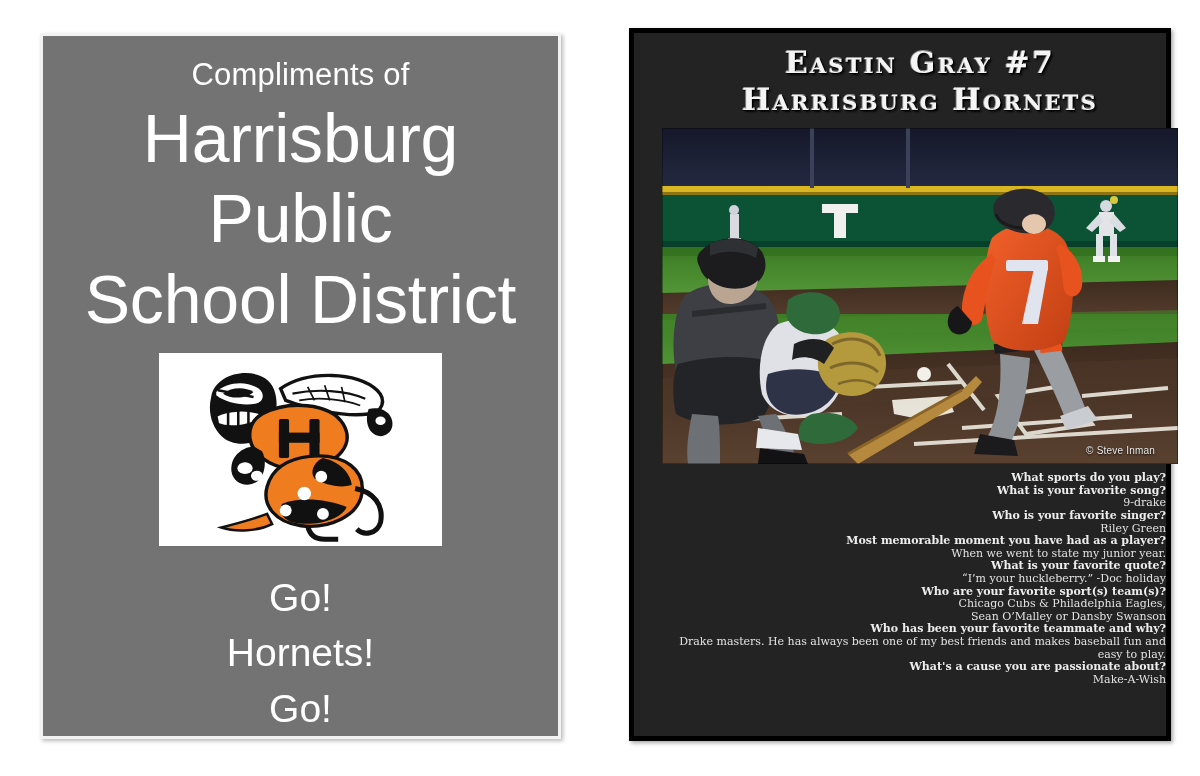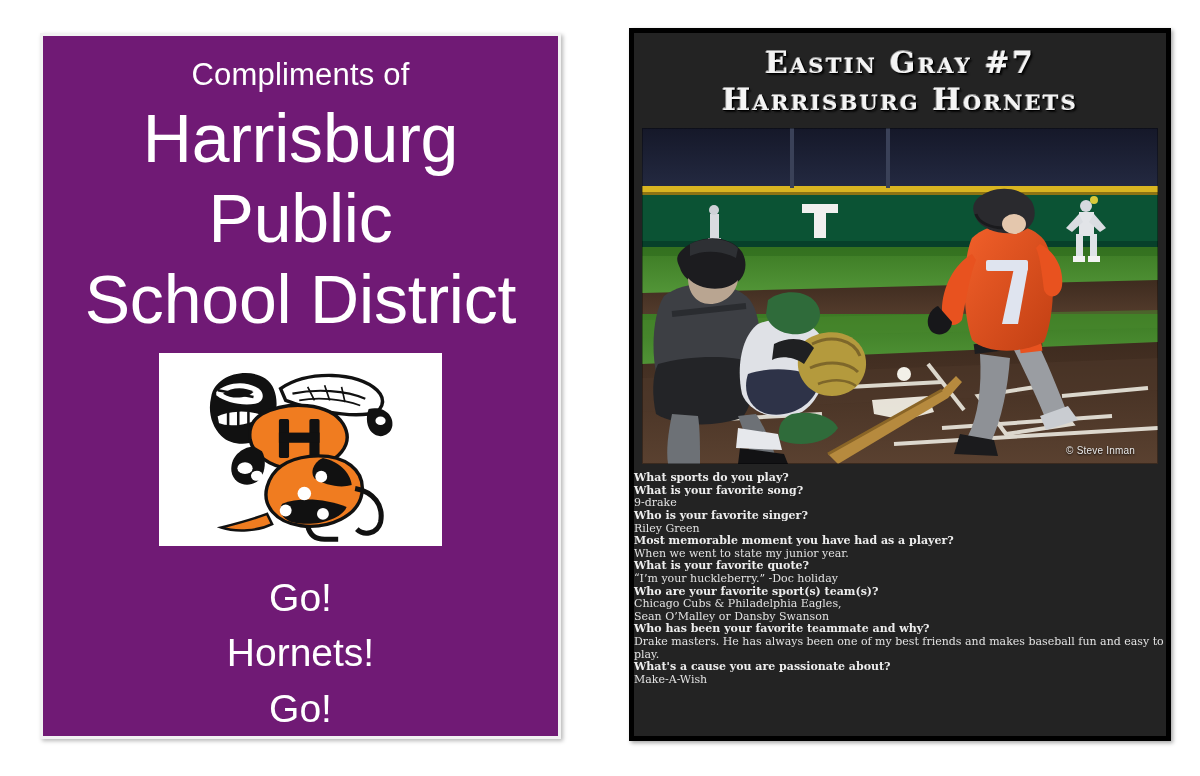--- a/index.html
+++ b/index.html
@@ -7,21 +7,21 @@
     width:1200px;height:776px;
     background:#ffffff;
     font-family:"Liberation Sans",sans-serif;
     overflow:hidden;
     position:relative;
   }
 
   
   #left-panel{
     position:absolute;left:40px;top:33px;width:521px;height:706px;
-    background:#701a75;
+    background:#737373;
     border:3px solid #f2f2f2;
     box-sizing:border-box;
     box-shadow:2px 2px 4px rgba(0,0,0,.28);
     display:flex;flex-direction:column;align-items:center;
   }
   #compliments{
     color:#ffffff;font-size:31px;font-weight:400;
     margin-top:22px;letter-spacing:.2px;line-height:1.1;
   }
   #district-name{
@@ -44,20 +44,21 @@
     position:absolute;left:629px;top:28px;width:542px;height:713px;
     background:#000000;
     padding:5px;box-sizing:border-box;
     box-shadow:2px 2px 4px rgba(0,0,0,.35);
   }
   #poster-inner{
     width:100%;height:100%;background:#232323;
     box-sizing:border-box;
     display:flex;flex-direction:column;align-items:center;
     padding-top:12px;
+    padding-left:40px;
   }
   .poster-title{
     color:#f4f4f4;
     font-family:"DejaVu Serif",serif;
     font-weight:700;
     font-size:30px;
     letter-spacing:2.2px;
     line-height:1.22;
     text-align:center;
     font-variant:small-caps;
@@ -76,21 +77,21 @@
   #photo-credit{
     position:absolute;right:23px;bottom:8px;
     color:#e8e8e8;font-size:10px;
     font-family:"Liberation Sans",sans-serif;
     text-shadow:0 1px 2px rgba(0,0,0,.9);
     letter-spacing:.2px;
   }
 
   
   #qa{
-    margin-top:8px;width:100%;text-align:left;
+    margin-top:8px;width:100%;text-align:right;
     font-family:"DejaVu Serif",serif;
     color:#ededed;
   }
   .qa-q{font-size:11px;font-weight:700;line-height:12.6px;}
   .qa-a{font-size:11px;font-weight:400;line-height:12.6px;color:#e2e2e2;}
 </style>
 </head>
 <body>
 
 <div id="left-panel">

